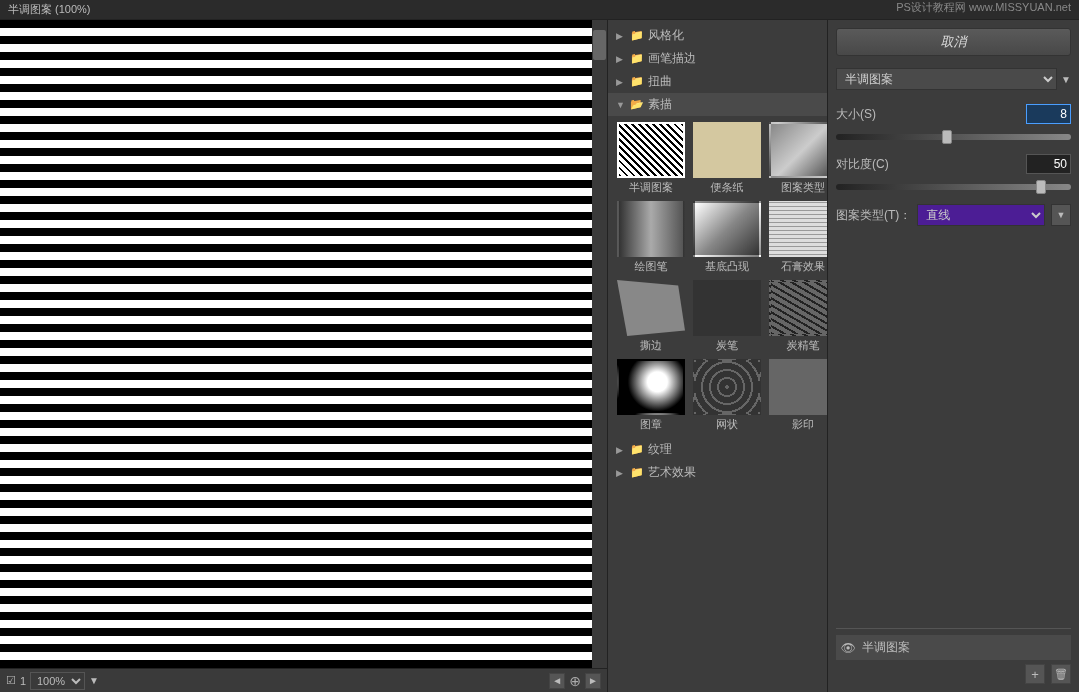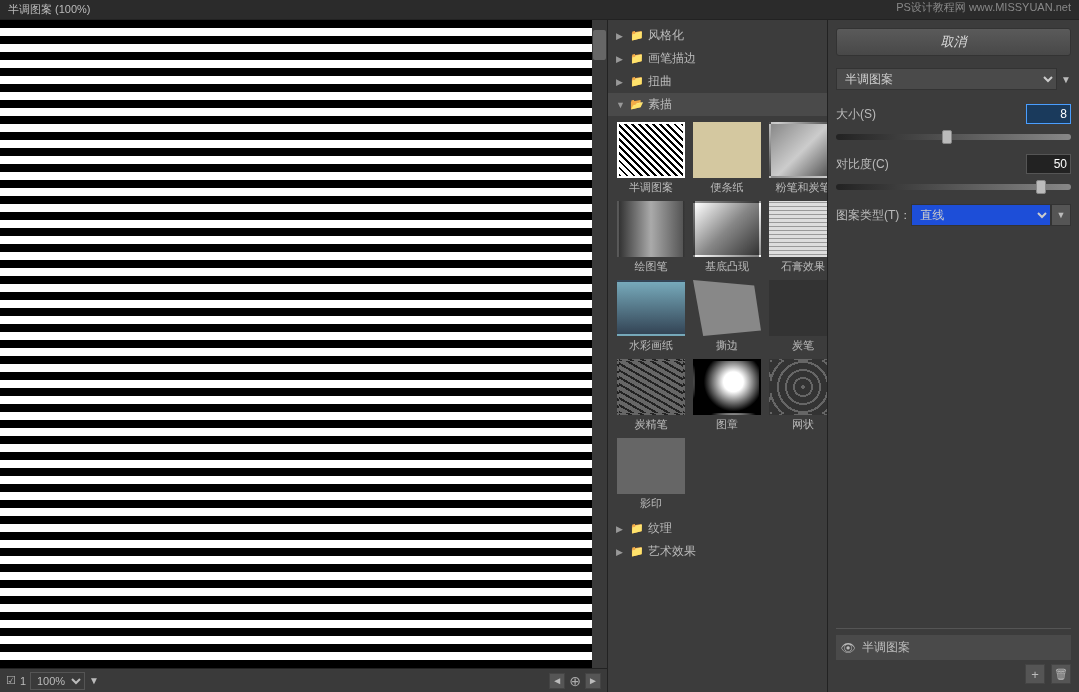--- a/index.html
+++ b/index.html
@@ -273,30 +273,31 @@
       background: #bbb;
       border: 1px solid #888;
       border-radius: 2px;
       top: -4px;
       cursor: pointer;
     }
 
     .type-row {
       display: flex;
       align-items: center;
+      gap: 6px;
       margin-top: 6px;
     }
     .type-label {
       font-size: 12px;
       color: #bbb;
       white-space: nowrap;
     }
     .type-select {
       flex: 1;
-      background: #1d4ed8;
+      background: #4c1d95;
       color: #ccc;
       border: 1px solid #333;
       height: 22px;
       font-size: 12px;
       padding: 0 4px;
     }
     .type-select-arrow {
       width: 20px;
       height: 22px;
       background: #555;
@@ -458,39 +459,35 @@
       <div class="thumb-item selected">
         <div class="thumb-img thumb-halftone"></div>
         <span class="thumb-label">半调图案</span>
       </div>
       <div class="thumb-item">
         <div class="thumb-img thumb-notecard"></div>
         <span class="thumb-label">便条纸</span>
       </div>
       <div class="thumb-item">
         <div class="thumb-img thumb-pencil"></div>
-        <span class="thumb-label">粉笔和炭笔</span>
+        <span class="thumb-label">图案类型</span>
       </div>
 
       <div class="thumb-item">
         <div class="thumb-img thumb-bas2"></div>
         <span class="thumb-label">绘图笔</span>
       </div>
       <div class="thumb-item">
         <div class="thumb-img thumb-emboss"></div>
         <span class="thumb-label">基底凸现</span>
       </div>
 
       <div class="thumb-item">
         <div class="thumb-img thumb-chalk"></div>
         <span class="thumb-label">石膏效果</span>
-      </div>
-      <div class="thumb-item">
-        <div class="thumb-img thumb-water"></div>
-        <span class="thumb-label">水彩画纸</span>
       </div>
       <div class="thumb-item">
         <div class="thumb-img thumb-torn" style="background:#888;"></div>
         <span class="thumb-label">撕边</span>
       </div>
 
       <div class="thumb-item">
         <div class="thumb-img thumb-charcoal1"></div>
         <span class="thumb-label">炭笔</span>
       </div>

